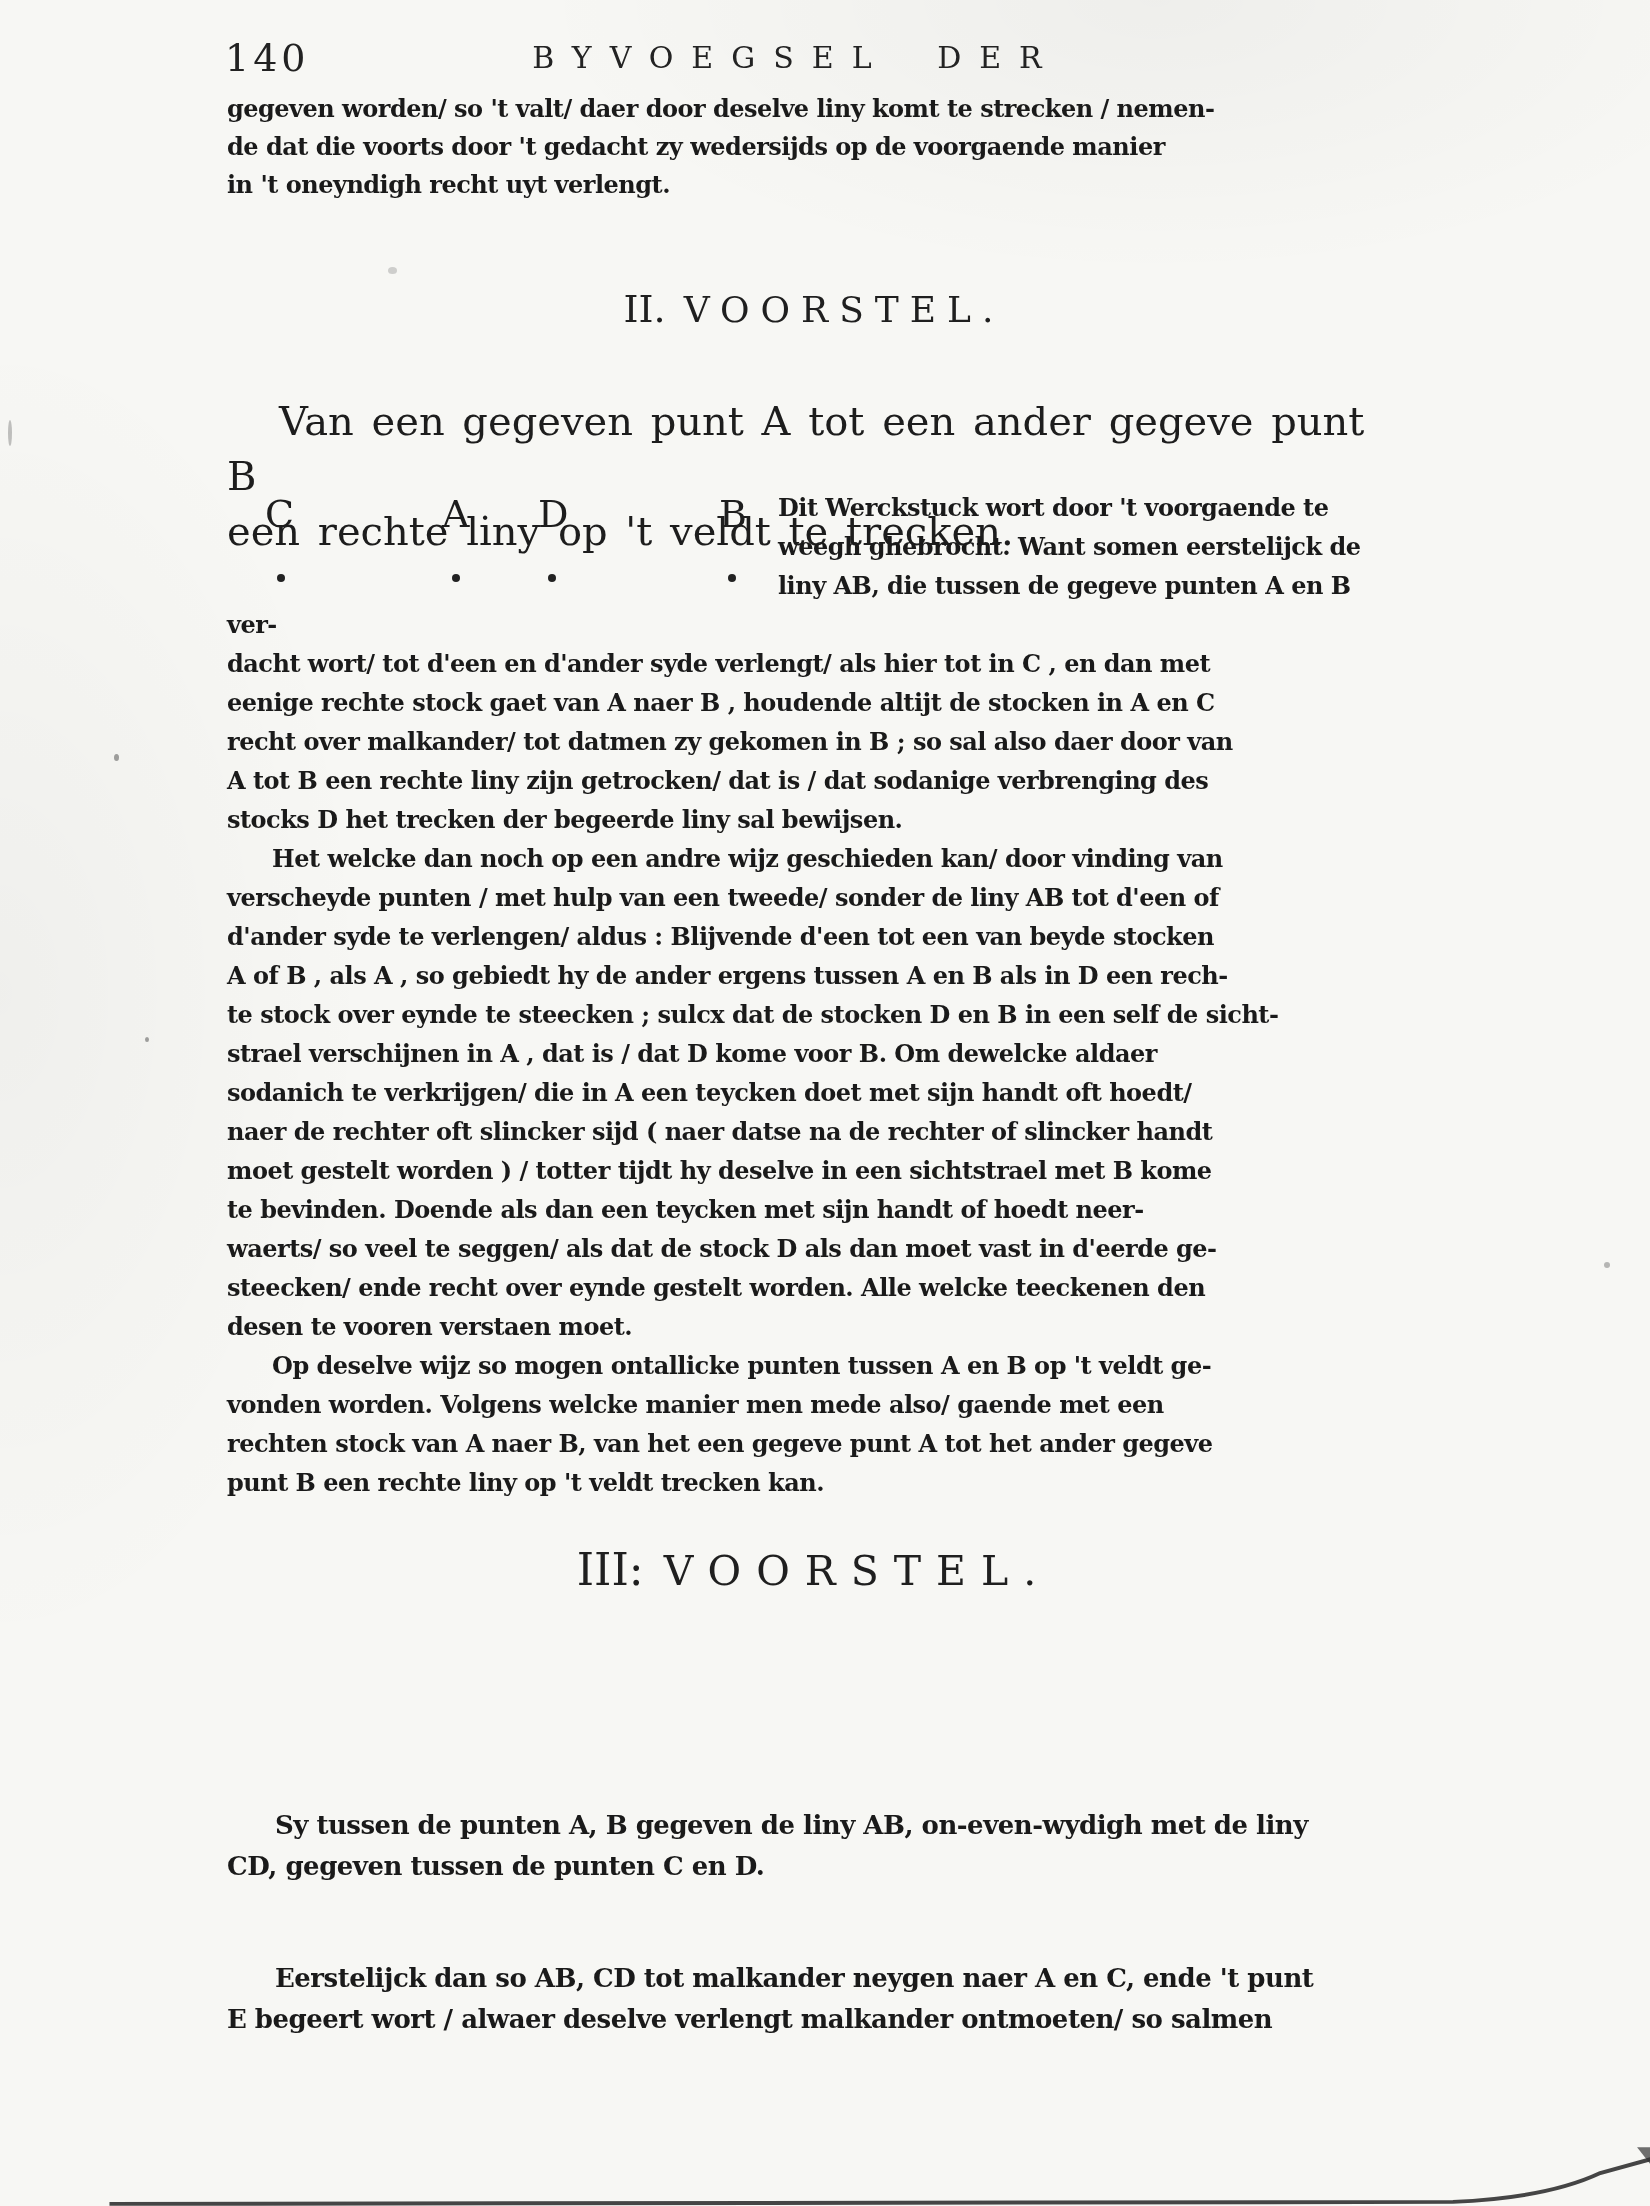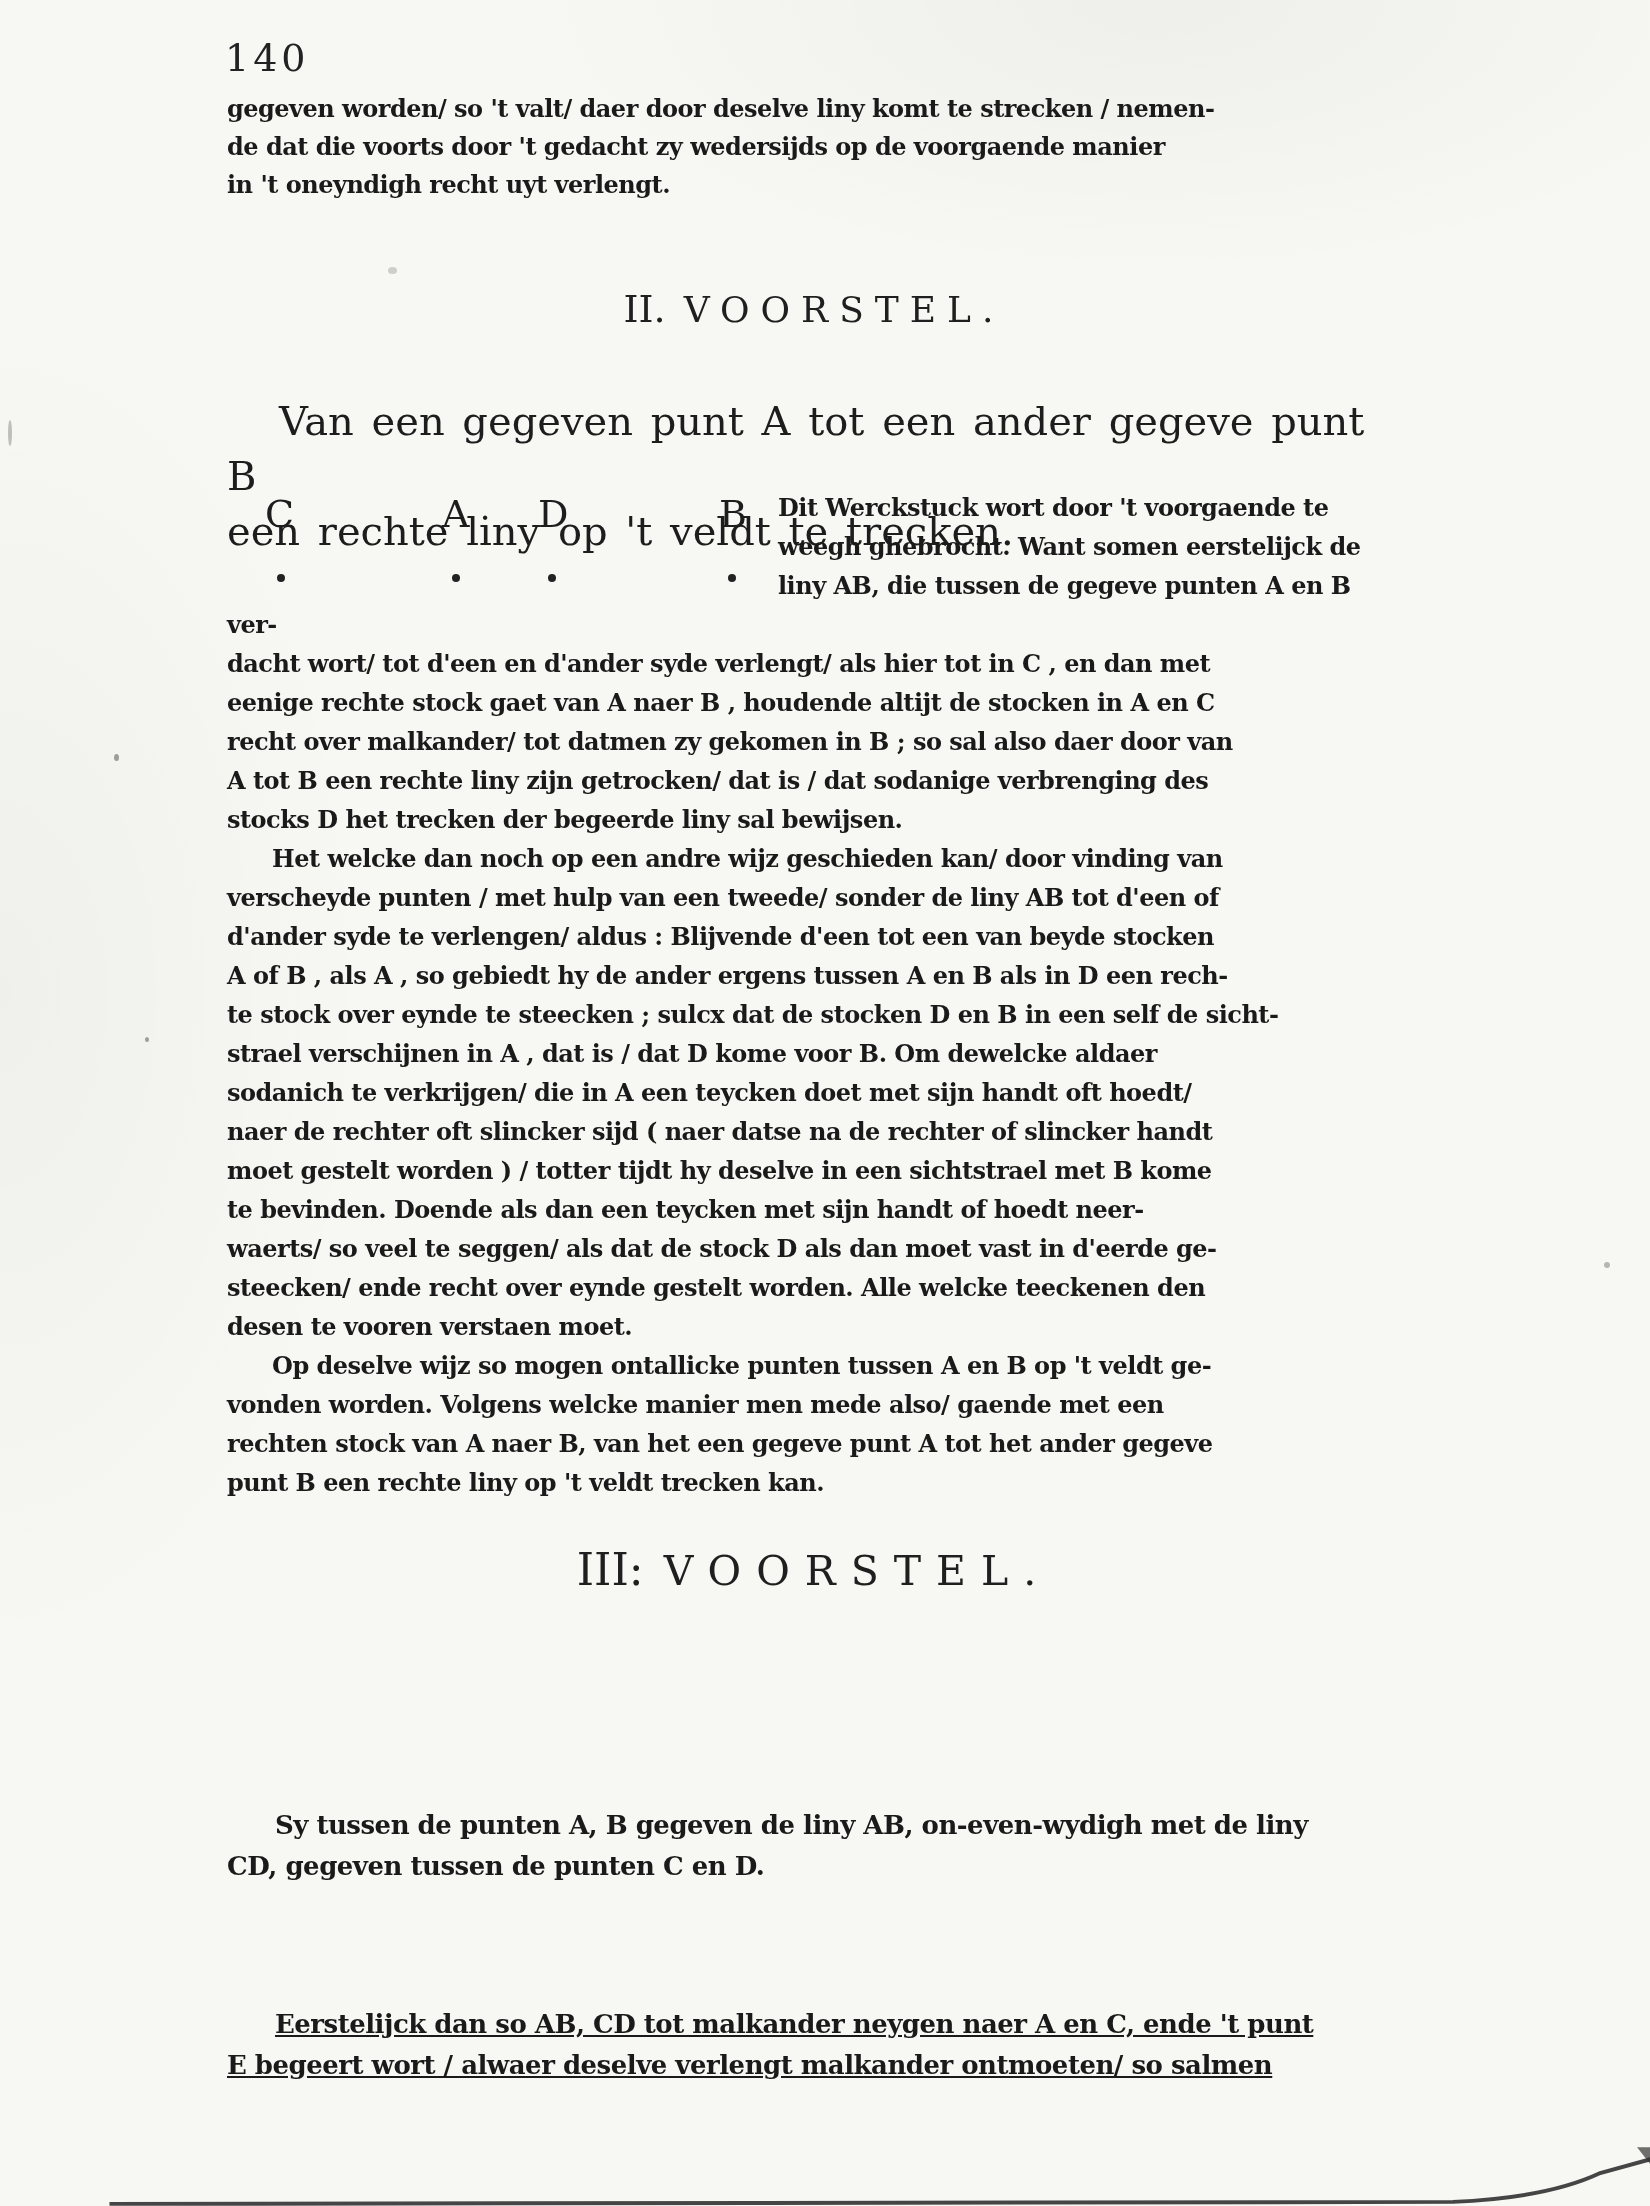--- a/index.html
+++ b/index.html
@@ -45,34 +45,35 @@
   .indent{text-indent:45px;}
 
   
   .diagram{float:left;width:537px;height:116px;position:relative;margin-right:14px;}
   .dg-letter{position:absolute;top:4px;font-weight:normal;font-family:"DejaVu Serif",serif;
     font-size:38px;letter-spacing:0;color:#1d1d1d;}
   .dg-dot{position:absolute;top:86px;width:8px;height:8px;border-radius:50%;background:#222;}
 
   .p3para{left:227px;width:1174px;font-size:26px;line-height:41px;margin-top:16px;}
   .p3a{top:1789px;text-indent:48px;}
-  .p3b{top:1988px;text-indent:48px;text-decoration:underline;}
+  .p3b{top:1942px;text-indent:48px;}
 
   .catchword{left:227px;top:1962px;width:1174px;text-align:right;font-size:26px;}
 
   
   .bottom-edge{left:0;bottom:0;width:1651px;height:60px;pointer-events:none;}
   .speck{position:absolute;background:#555;border-radius:50%;opacity:.55;}
 </style>
 </head>
 <body>
 
 <div class="page">
 
   <div class="abs page-number">140</div>
+  <div class="abs running-title">BYVOEGSEL DER</div>
 
   <div class="abs intro blackletter lines">gegeven worden/ so 't valt/ daer door deselve liny komt te strecken / nemen-
 de dat die voorts door 't gedacht zy wedersijds op de voorgaende manier
 in 't oneyndigh recht uyt verlengt.</div>
 
   <div class="abs heading heading2">
     <span class="num">II.</span><span class="word">VOORSTEL.</span>
   </div>
 
   <div class="abs statement statement2 lines">Van een gegeven punt A tot een ander gegeve punt B

